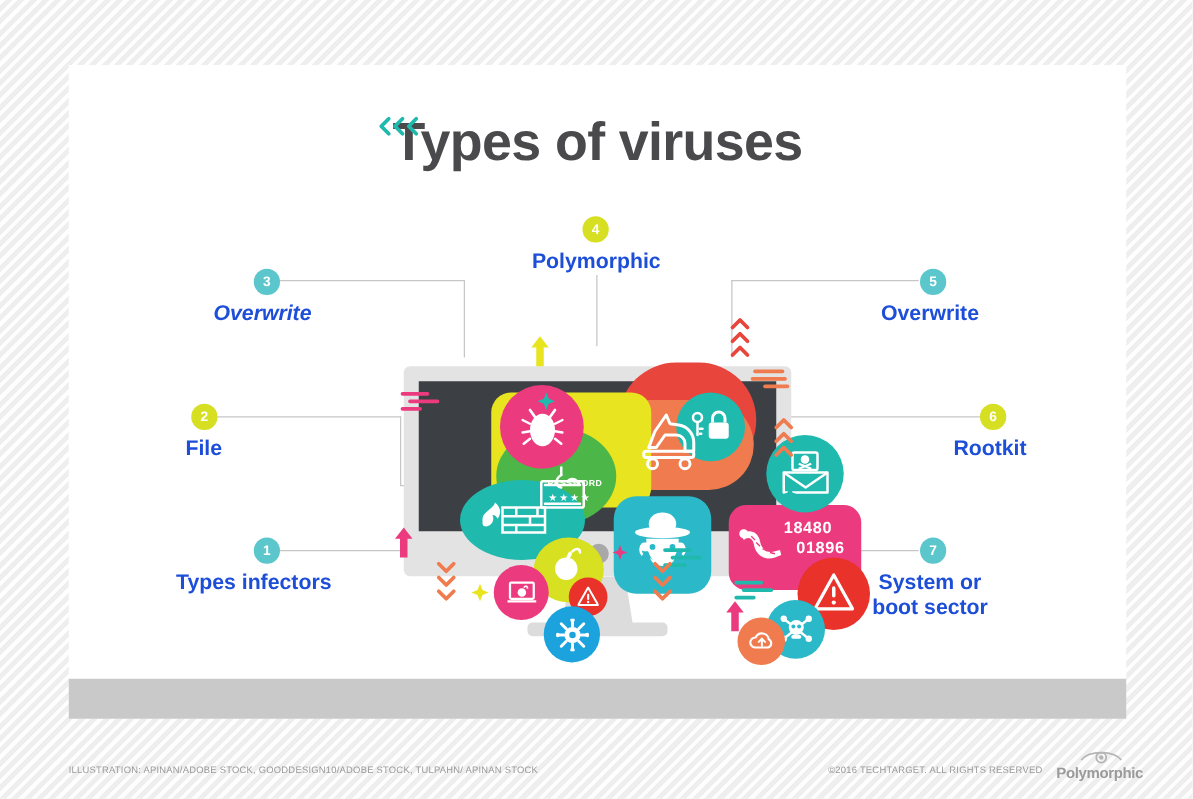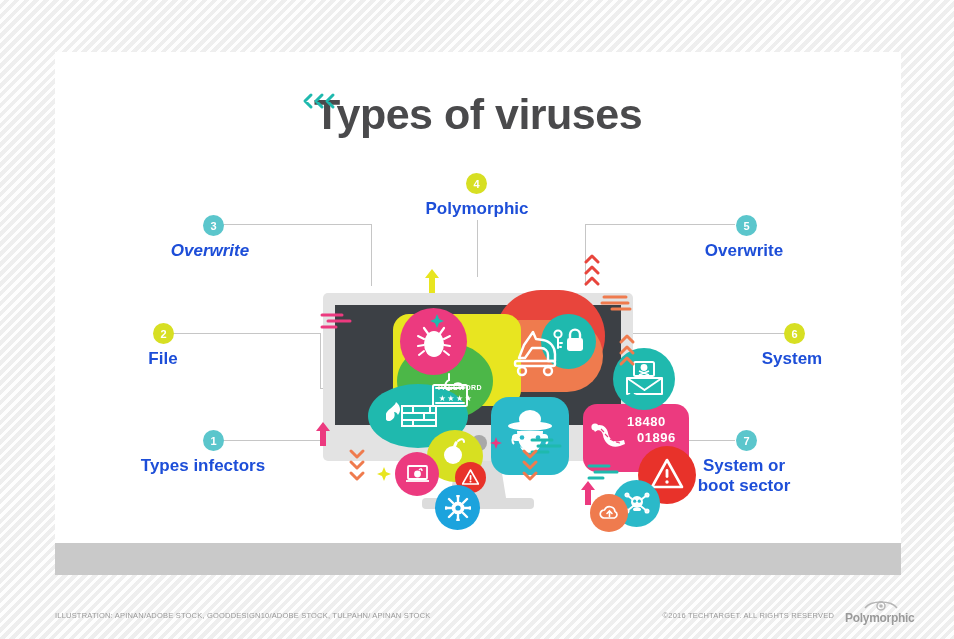--- a/index.html
+++ b/index.html
@@ -163,21 +163,21 @@
     <div class="label right" style="left:319px; top:147px; width:206px;">Polymorphic</div>
   </div>
 
   <div class="callout">
     <div class="badge teal" style="left:681px; top:163px;">5</div>
     <div class="label right" style="left:586px; top:189px; width:206px;">Overwrite</div>
   </div>
 
   <div class="callout">
     <div class="badge lime" style="left:729px; top:271px;">6</div>
-    <div class="label right" style="left:634px; top:297px; width:206px;">System</div>
+    <div class="label right" style="left:634px; top:297px; width:206px;">Rootkit</div>
   </div>
 
   <div class="callout">
     <div class="badge teal" style="left:681px; top:378px;">7</div>
     <div class="label right" style="left:586px; top:404px; width:206px;">System or
 boot sector</div>
   </div>
 
   <div id="monitor">
     <div id="mon-frame"></div>

